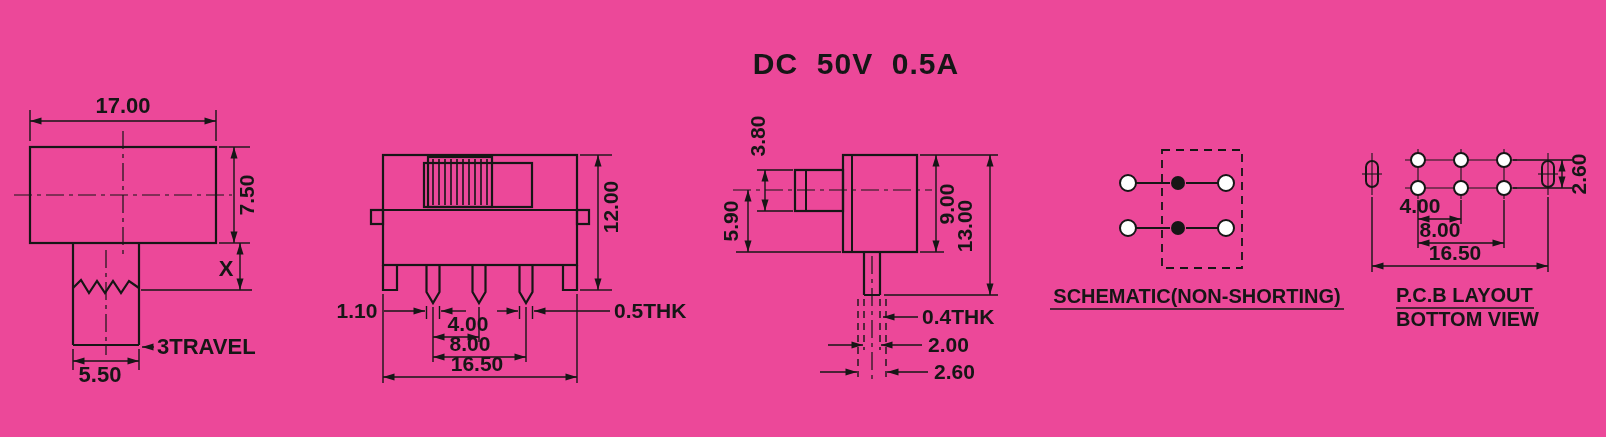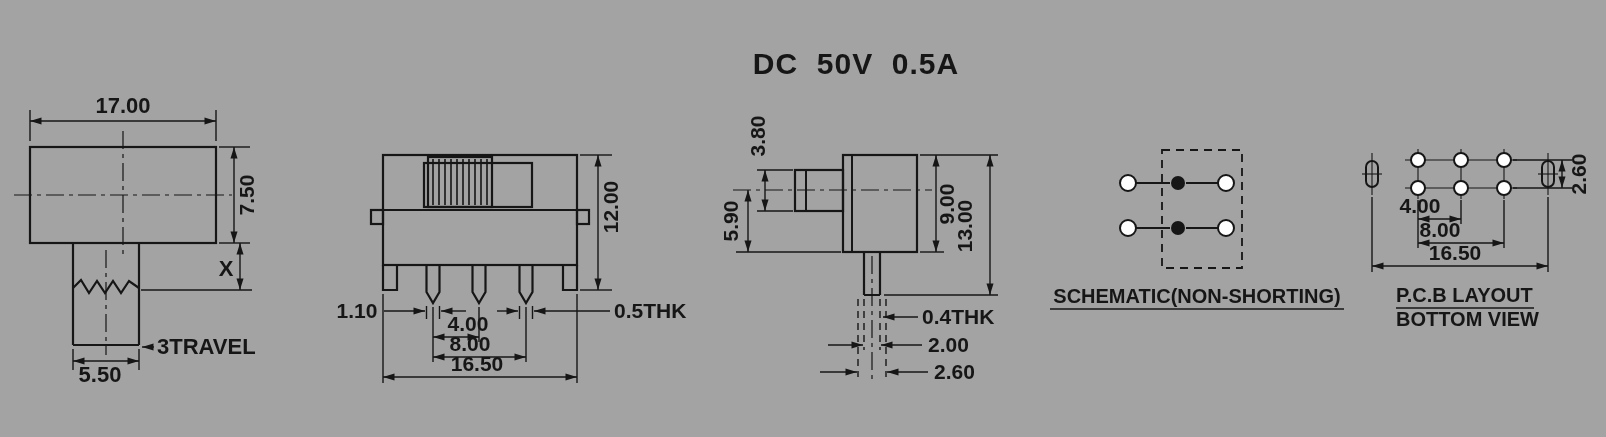--- a/index.html
+++ b/index.html
@@ -1,16 +1,16 @@
 <!DOCTYPE html>
 <html><head>
 <meta charset="utf-8">
 <style>
   html,body{margin:0;padding:0;background:#ffffff;}
-  .canvas{position:relative;width:1606px;height:437px;background:#a3a3a3;overflow:hidden;text-align:center;}
+  .canvas{position:relative;width:1606px;height:437px;background:#ec4899;overflow:hidden;text-align:center;}
   svg{display:block;}
   svg text{
     font-family:"Liberation Sans", sans-serif;
     font-weight:700;
     fill:#161616;
   }
   .t30{font-size:30px;letter-spacing:1px;}
   .t22{font-size:22px;}
   .t21{font-size:21px;}
   .t20{font-size:20px;}

